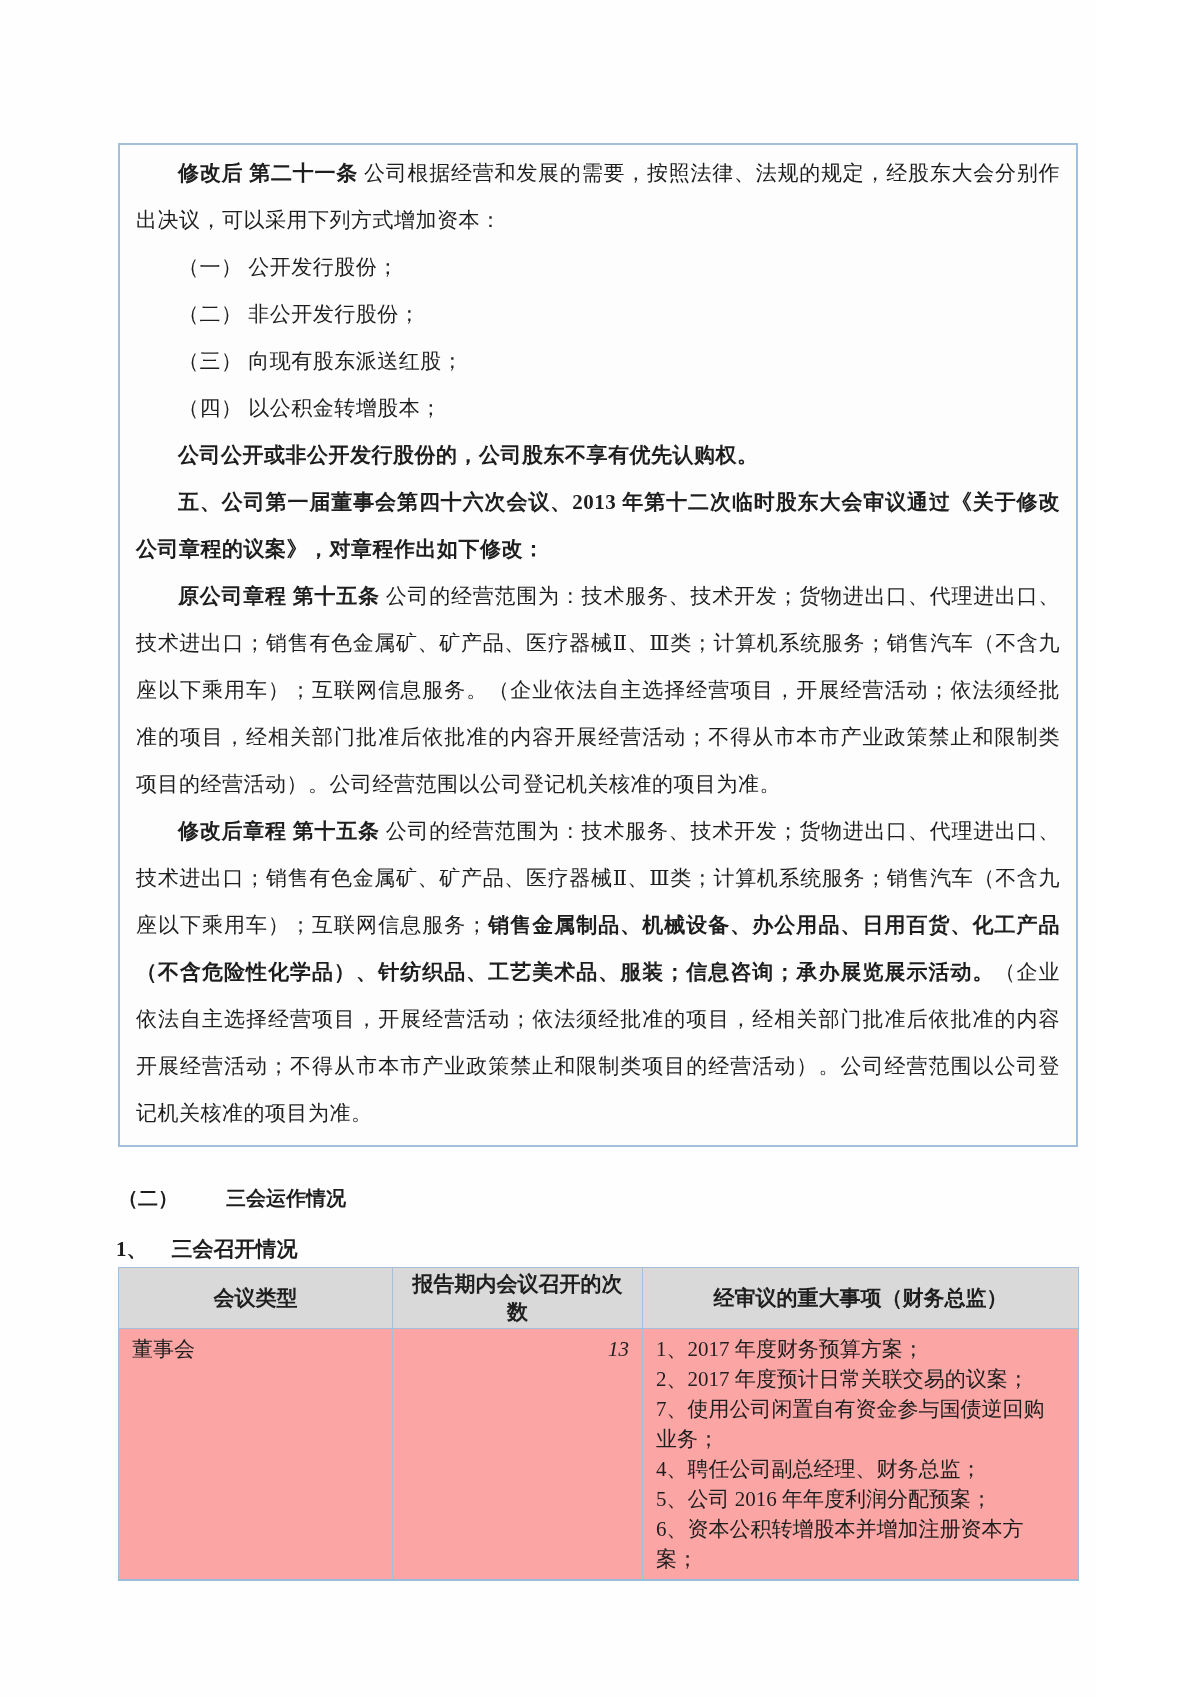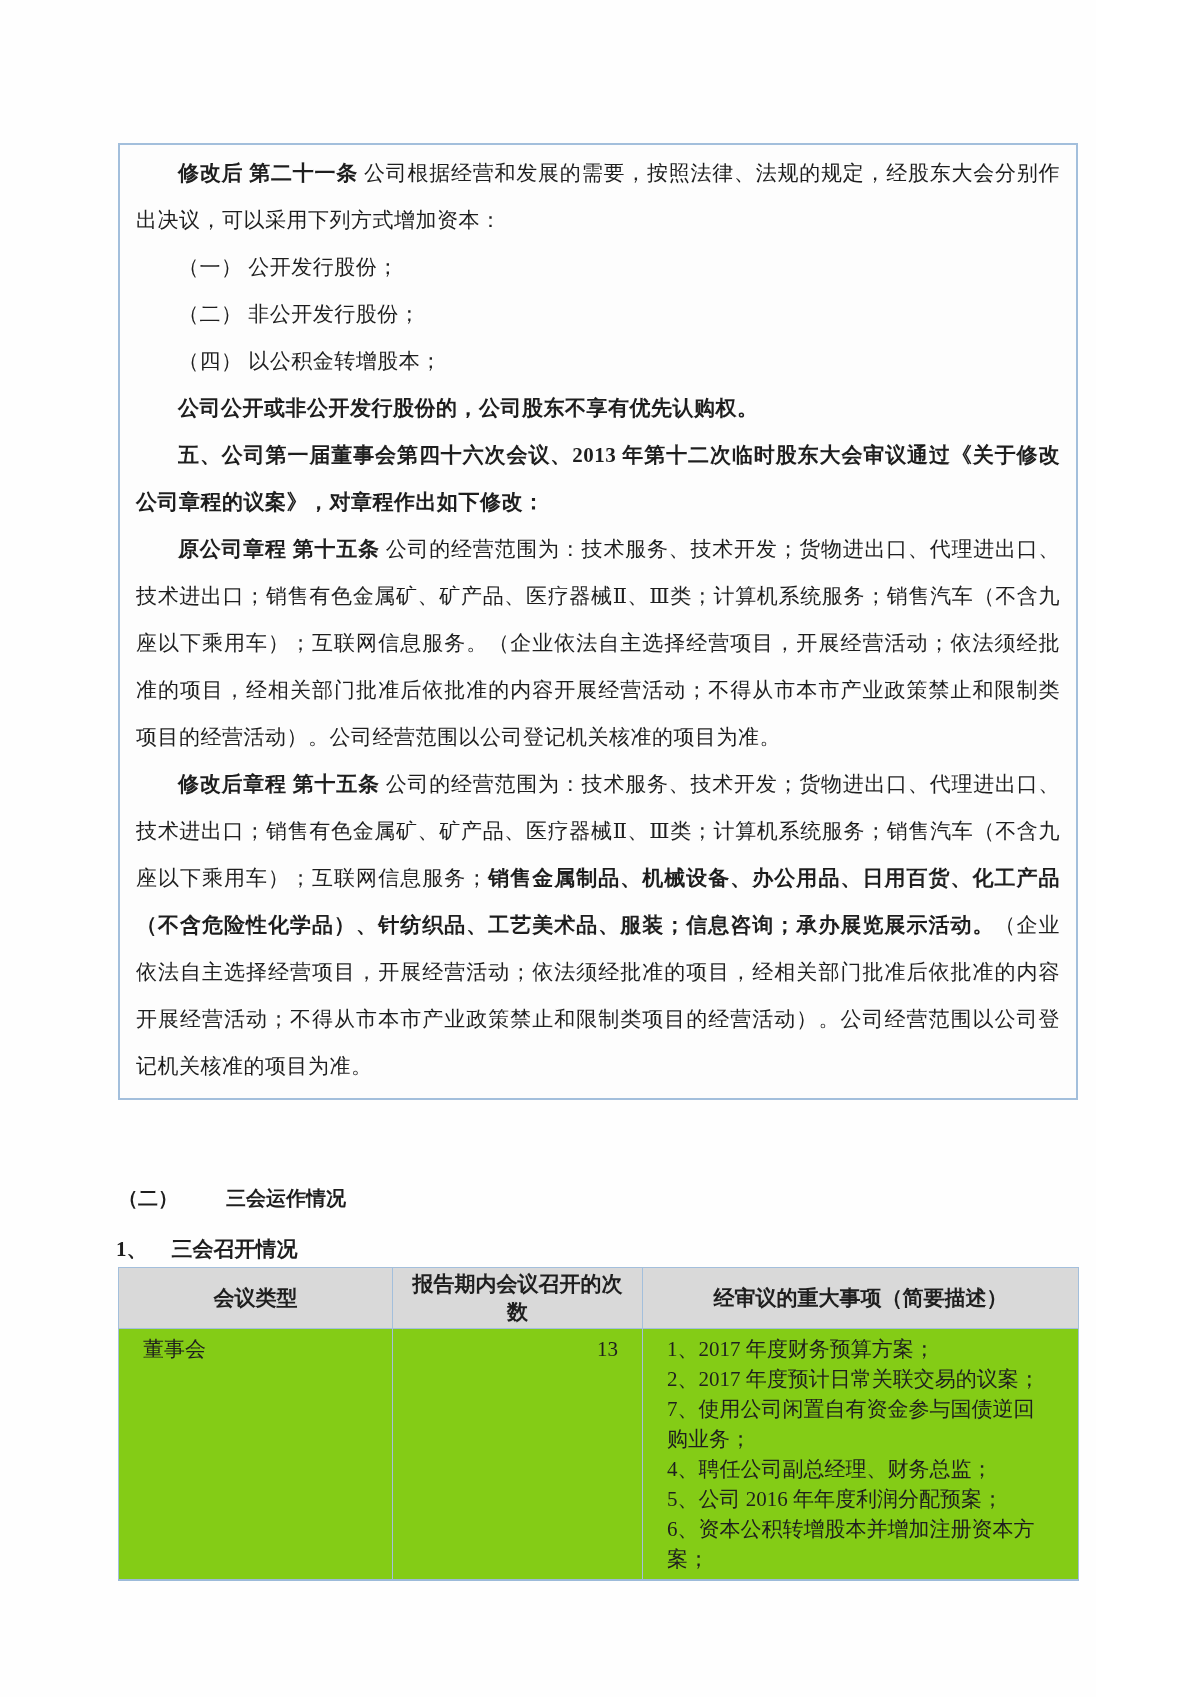--- a/index.html
+++ b/index.html
@@ -68,40 +68,41 @@
     background: #d9d9d9;
     font-weight: 700;
     height: 60px;
     text-align: center;
     vertical-align: middle;
     line-height: 28px;
     padding: 2px 10px;
   }
   table.meetings tbody td {
     vertical-align: top;
-    padding: 5px 24px;
-    background: #84cc16;
+    padding: 5px 13px;
+    background: #fca5a5;
   }
   td.cell-type   { line-height: 30px; padding-left: 15px; }
-  td.cell-count  { line-height: 30px; text-align: right; padding-right: 15px; }
+  td.cell-count  { line-height: 30px; text-align: right; padding-right: 15px; font-style: italic; }
   td.cell-matters div { line-height: 30px; text-align: left; }
   .col-type    { width: 274px; }
   .col-count   { width: 250px; }
   .col-matters { width: 436px; }
 </style>
 </head>
 <body>
 
 <div class="page">
 
   <section class="charter-box">
     <p><span class="b">修改后 第二十一条</span><span> 公司根据经营和发展的需要，按照法律、法规的规定，经股东大会分别作出决议，可以采用下列方式增加资本：</span></p>
 
     <p>（一） 公开发行股份；</p>
     <p>（二） 非公开发行股份；</p>
+    <p>（三） 向现有股东派送红股；</p>
     <p>（四） 以公积金转增股本；</p>
 
     <p class="b">公司公开或非公开发行股份的，公司股东不享有优先认购权。</p>
 
     <p class="b">五、公司第一届董事会第四十六次会议、2013 年第十二次临时股东大会审议通过《关于修改公司章程的议案》，对章程作出如下修改：</p>
 
     <p><span class="b">原公司章程 第十五条</span><span> 公司的经营范围为：技术服务、技术开发；货物进出口、代理进出口、技术进出口；销售有色金属矿、矿产品、医疗器械Ⅱ、Ⅲ类；计算机系统服务；销售汽车（不含九座以下乘用车）；互联网信息服务。（企业依法自主选择经营项目，开展经营活动；依法须经批准的项目，经相关部门批准后依批准的内容开展经营活动；不得从市本市产业政策禁止和限制类项目的经营活动）。公司经营范围以公司登记机关核准的项目为准。</span></p>
 
     <p><span class="b">修改后章程 第十五条</span><span> 公司的经营范围为：技术服务、技术开发；货物进出口、代理进出口、技术进出口；销售有色金属矿、矿产品、医疗器械Ⅱ、Ⅲ类；计算机系统服务；销售汽车（不含九座以下乘用车）；互联网信息服务；</span><span class="b">销售金属制品、机械设备、办公用品、日用百货、化工产品（不含危险性化学品）、针纺织品、工艺美术品、服装；信息咨询；承办展览展示活动。</span><span>（企业依法自主选择经营项目，开展经营活动；依法须经批准的项目，经相关部门批准后依批准的内容开展经营活动；不得从市本市产业政策禁止和限制类项目的经营活动）。公司经营范围以公司登记机关核准的项目为准。</span></p>
   </section>
@@ -117,21 +118,21 @@
   <table class="meetings">
     <colgroup>
       <col class="col-type">
       <col class="col-count">
       <col class="col-matters">
     </colgroup>
     <thead>
       <tr>
         <th>会议类型</th>
         <th>报告期内会议召开的次数</th>
-        <th>经审议的重大事项（简要描述）</th>
+        <th>经审议的重大事项（财务总监）</th>
       </tr>
     </thead>
     <tbody>
       <tr>
         <td class="cell-type">董事会</td>
         <td class="cell-count">13</td>
         <td class="cell-matters">
           <div>1、2017 年度财务预算方案；</div>
           <div>2、2017 年度预计日常关联交易的议案；</div>
           <div>7、使用公司闲置自有资金参与国债逆回购业务；</div>

